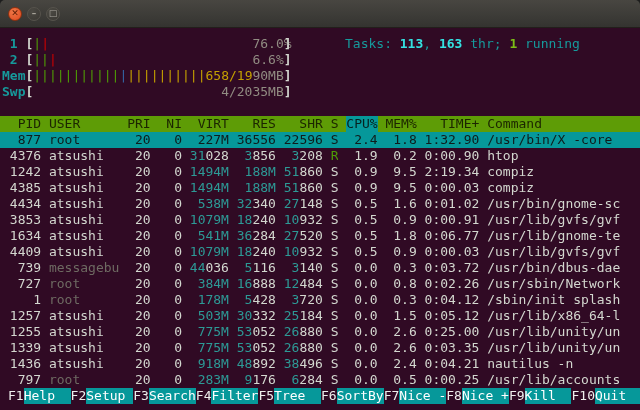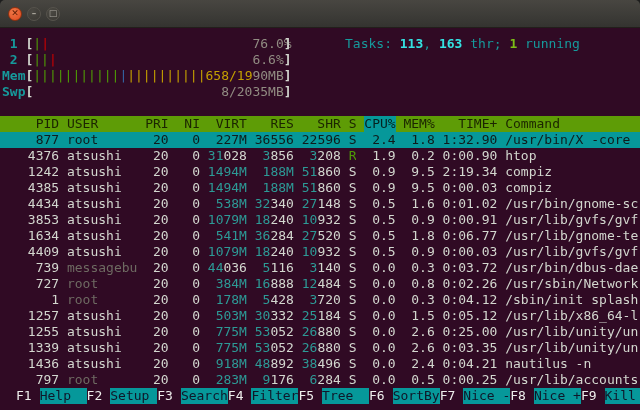--- a/index.html
+++ b/index.html
@@ -40,40 +40,40 @@
   .bar-blue{color:var(--blue);}  .bar-yellow{color:var(--yellow);}
   .mtext{color:var(--bargray);}
   
   #stats{position:absolute;top:8px;left:345px;}
   .st-label{color:var(--cyan);}
   .st-value{color:var(--bcyan);font-weight:bold;}
   .st-running{color:var(--rgreen);font-weight:bold;}
   .st-shadow{color:var(--bargray);}
   .st-white{color:var(--bwhite);font-weight:bold;}
   
-  .trow,.prow{padding-left:20px;}
+  .trow,.prow{padding-left:2px;}
   .blank{height:16px;}
   .cell{display:inline-block;overflow:hidden;vertical-align:top;}
   .col-pid{width:5ch;text-align:right;} .col-user{width:9ch;}
   .col-pri{width:3ch;text-align:right;} .col-ni{width:3ch;text-align:right;}
   .col-virt,.col-res,.col-shr{width:5ch;text-align:right;}
   .col-s{width:1ch;} .col-cpu,.col-mem{width:4ch;text-align:right;}
   .col-time{width:7ch;text-align:right;} .col-cmd{text-align:left;}
   .thead{background:var(--hdrbg);color:#1c2501;}
   .thead .hsort{background:var(--selbg);color:#06221f;}
   .tealnum{color:var(--teal);}
   .runstate{color:var(--green);}
   .ushadow{color:var(--ushadow);}
   .prow.selected{background:var(--selbg);}
   .prow.selected .cell,.prow.selected .cell span{color:var(--seltext) !important;}
   
-  #fkeybar{display:flex;padding-left:16px;}
+  #fkeybar{display:flex;padding-left:8px;}
   .fk{display:flex;}
   .fk-key{color:var(--bwhite);}
-  .fk-label{display:inline-block;width:6ch;background:var(--selbg);color:#0f172a;margin-left:8px;}
+  .fk-label{display:inline-block;width:6ch;background:var(--selbg);color:#ffffff;}
 </style>
 </head>
 <body>
 
 <div class="window">
   <div class="titlebar">
     <div class="tb-buttons">
       <button class="tbtn close">
           <span class="glyph">✕</span>
         </button>
@@ -84,21 +84,21 @@
           <span class="glyph">□</span>
         </button>
     </div>
   </div>
 
   <div class="terminal">
     <div id="meters">
         <div class="mline"><span class="mlabel cpu">1</span><span class="mbracket">[</span><span class="minner"><span class="bar-green">|</span><span class="bar-red">|</span>                          <span class="mtext">76.0%</span></span><span class="mbracket">]</span></div>
         <div class="mline"><span class="mlabel cpu">2</span><span class="mbracket">[</span><span class="minner"><span class="bar-green">||</span><span class="bar-red">|</span>                         <span class="mtext">6.6%</span></span><span class="mbracket">]</span></div>
         <div class="mline"><span class="mlabel">Mem</span><span class="mbracket">[</span><span class="minner"><span class="bar-green">|||||||||||</span><span class="bar-blue">|</span><span class="bar-yellow">||||||||||</span><span class="bar-yellow">658/19</span><span class="mtext">90MB</span></span><span class="mbracket">]</span></div>
-        <div class="mline"><span class="mlabel">Swp</span><span class="mbracket">[</span><span class="minner">                        <span class="mtext">8/2035MB</span></span><span class="mbracket">]</span></div>
+        <div class="mline"><span class="mlabel">Swp</span><span class="mbracket">[</span><span class="minner">                        <span class="mtext">4/2035MB</span></span><span class="mbracket">]</span></div>
       </div>
     <div id="stats">
         <div class="sline"><span class="st-label">Tasks: </span><span class="st-value">113</span><span class="st-label">, </span><span class="st-value">163</span><span class="st-label"> thr; </span><span class="st-running">1</span><span class="st-label"> running</span></div>
       </div>
     <div class="blank"></div>
     <div id="table-header" class="trow thead"><span class="cell col-pid">PID</span> <span class="cell col-user">USER</span> <span class="cell col-pri">PRI</span> <span class="cell col-ni">NI</span> <span class="cell col-virt">VIRT</span> <span class="cell col-res">RES</span> <span class="cell col-shr">SHR</span> <span class="cell col-s">S</span> <span class="cell col-cpu hsort">CPU%</span> <span class="cell col-mem">MEM%</span> <span class="cell col-time">TIME+</span> <span class="cell col-cmd">Command</span></div>
     <div id="rows">
         <div class="prow selected"><span class="cell col-pid">877</span> <span class="cell col-user ushadow">root</span> <span class="cell col-pri">20</span> <span class="cell col-ni">0</span> <span class="cell col-virt"><span class="tealnum">227M</span></span> <span class="cell col-res"><span class="tealnum">36</span>556</span> <span class="cell col-shr"><span class="tealnum">22</span>596</span> <span class="cell col-s">S</span> <span class="cell col-cpu">2.4</span> <span class="cell col-mem">1.8</span> <span class="cell col-time">1:32.90</span> <span class="cell col-cmd">/usr/bin/X -core</span></div>
         <div class="prow"><span class="cell col-pid">4376</span> <span class="cell col-user">atsushi</span> <span class="cell col-pri">20</span> <span class="cell col-ni">0</span> <span class="cell col-virt"><span class="tealnum">31</span>028</span> <span class="cell col-res"><span class="tealnum">3</span>856</span> <span class="cell col-shr"><span class="tealnum">3</span>208</span> <span class="cell col-s runstate">R</span> <span class="cell col-cpu">1.9</span> <span class="cell col-mem">0.2</span> <span class="cell col-time">0:00.90</span> <span class="cell col-cmd">htop</span></div>
         <div class="prow"><span class="cell col-pid">1242</span> <span class="cell col-user">atsushi</span> <span class="cell col-pri">20</span> <span class="cell col-ni">0</span> <span class="cell col-virt"><span class="tealnum">1494M</span></span> <span class="cell col-res"><span class="tealnum">188M</span></span> <span class="cell col-shr"><span class="tealnum">51</span>860</span> <span class="cell col-s">S</span> <span class="cell col-cpu">0.9</span> <span class="cell col-mem">9.5</span> <span class="cell col-time">2:19.34</span> <span class="cell col-cmd">compiz</span></div>

